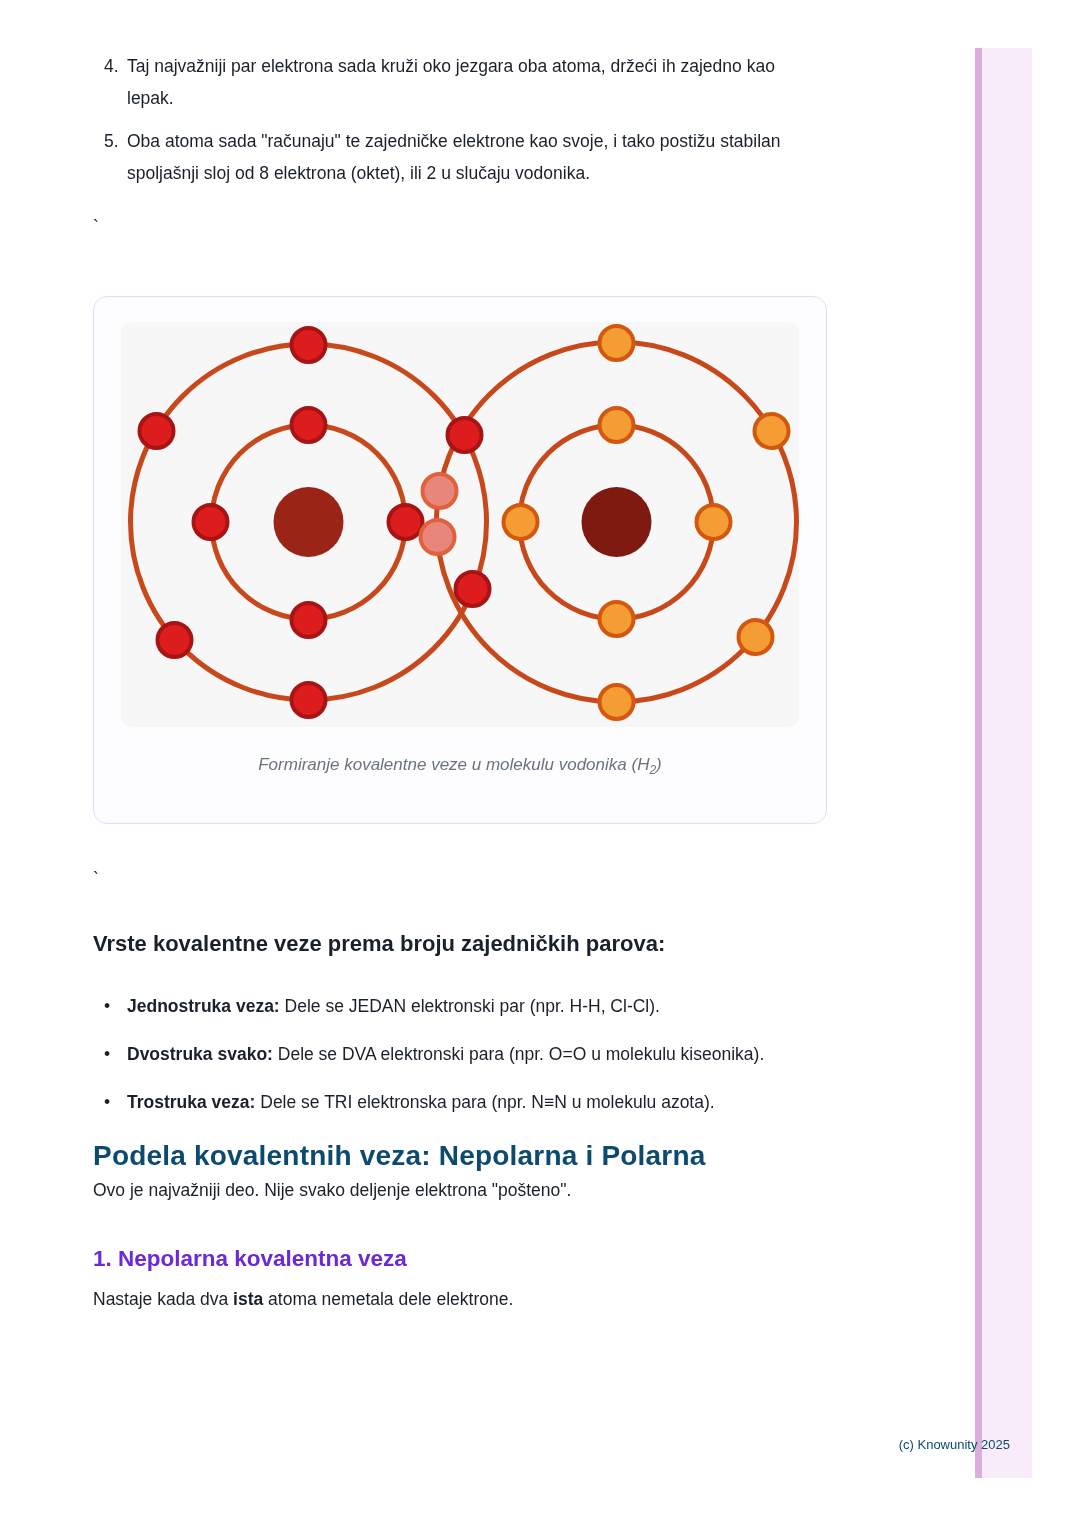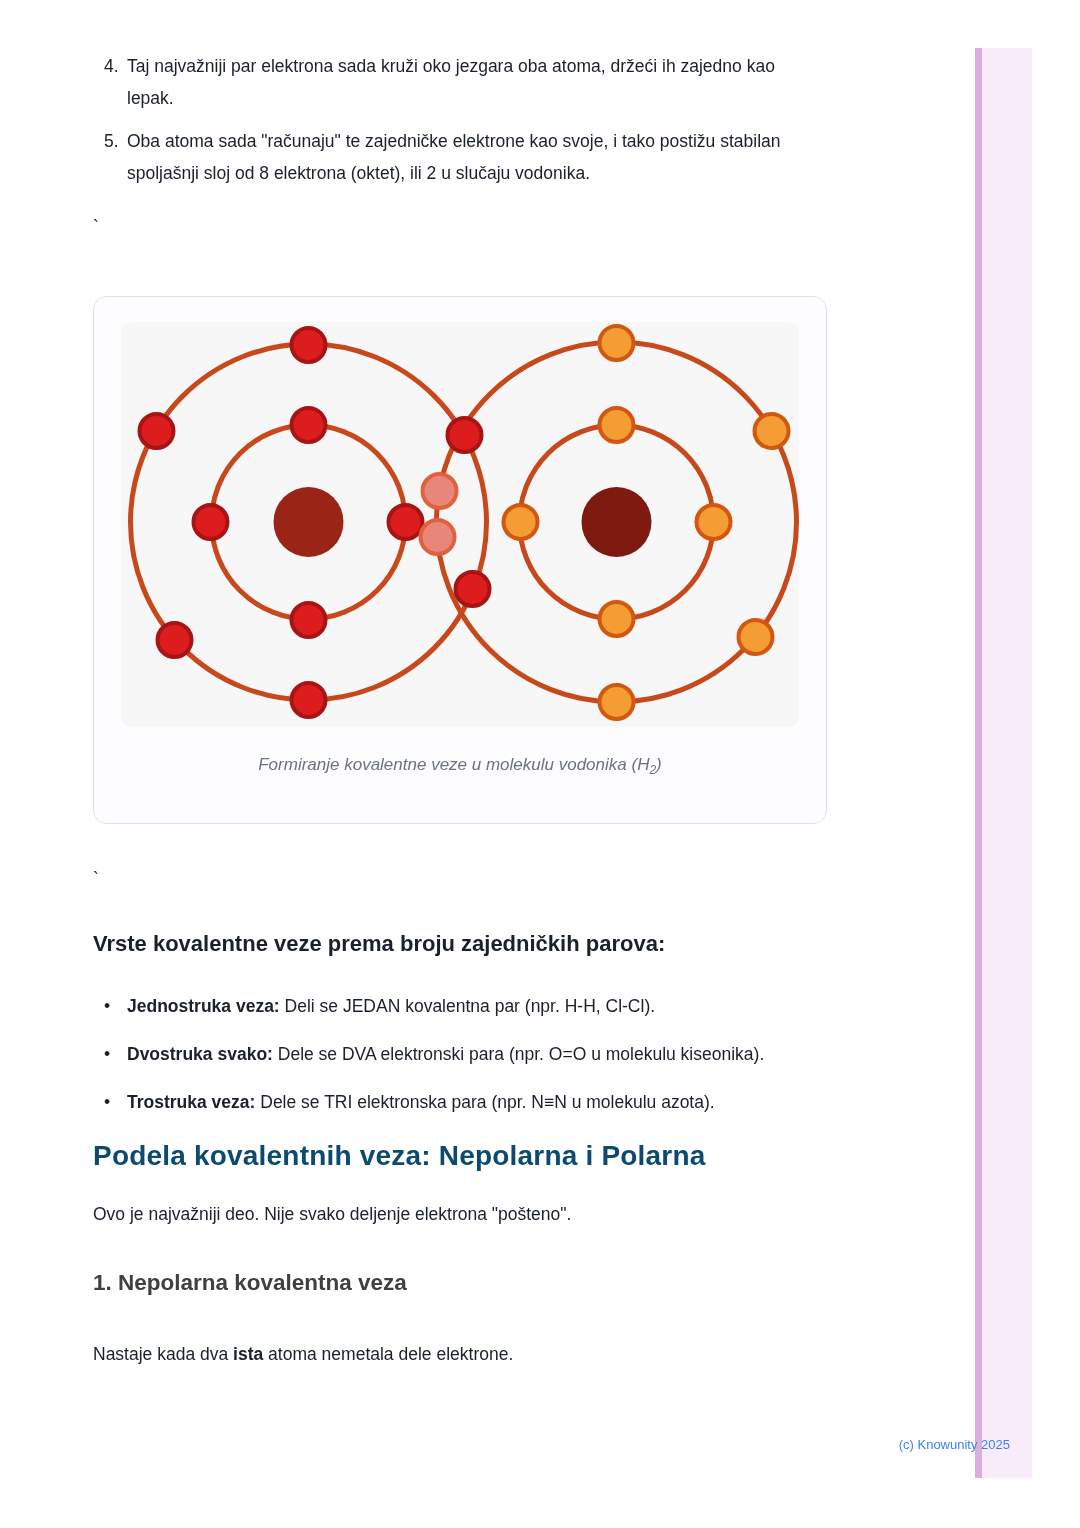--- a/index.html
+++ b/index.html
@@ -72,31 +72,31 @@
   }
   .bullet-list { margin-top:30px; }
   .bold-term { font-weight:bold; }
 
   .h2 {
     margin-top:20px;
     font-size:28px; line-height:36px; font-weight:bold;
     color:#0c4a6e;
     letter-spacing:0.2px;
   }
-  .body-p { margin-top:24px; font-size:17.5px; line-height:32px; }
+  .body-p { font-size:17.5px; line-height:32px; }
   .h3 {
     margin-top:38px;
     font-size:22.5px; line-height:30px; font-weight:bold;
-    color:#404040;
+    color:#6d28d9;
   }
-  .body-p.last { margin-top:40px; }
+  .body-p.last { margin-top:9px; }
 
   .footer {
     position:absolute; top:1437px; right:70px;
-    font-size:13px; color:#3b82f6;
+    font-size:13px; color:#0c4a6e;
     z-index:3;
   }
 </style>
 </head>
 <body>
 
 <div class="side-panel"></div>
 
 <main class="content">
 
@@ -149,21 +149,21 @@
     </figcaption>
   </figure>
 
   <div class="stray bottom">`</div>
 
   <p class="types-heading">Vrste kovalentne veze prema broju zajedničkih parova:</p>
 
   <ul class="bullet-list">
     <li class="bullet-item">
       <span class="marker">•</span>
-      <span class="txt"><span class="bold-term">Jednostruka veza:</span><span> Deli se JEDAN kovalentna par (npr. H-H, Cl-Cl).</span></span>
+      <span class="txt"><span class="bold-term">Jednostruka veza:</span><span> Dele se JEDAN elektronski par (npr. H-H, Cl-Cl).</span></span>
     </li>
     <li class="bullet-item">
       <span class="marker">•</span>
       <span class="txt"><span class="bold-term">Dvostruka svako:</span><span> Dele se DVA elektronski para (npr. O=O u molekulu kiseonika).</span></span>
     </li>
     <li class="bullet-item">
       <span class="marker">•</span>
       <span class="txt"><span class="bold-term">Trostruka veza:</span><span> Dele se TRI elektronska para (npr. N≡N u molekulu azota).</span></span>
     </li>
   </ul>

